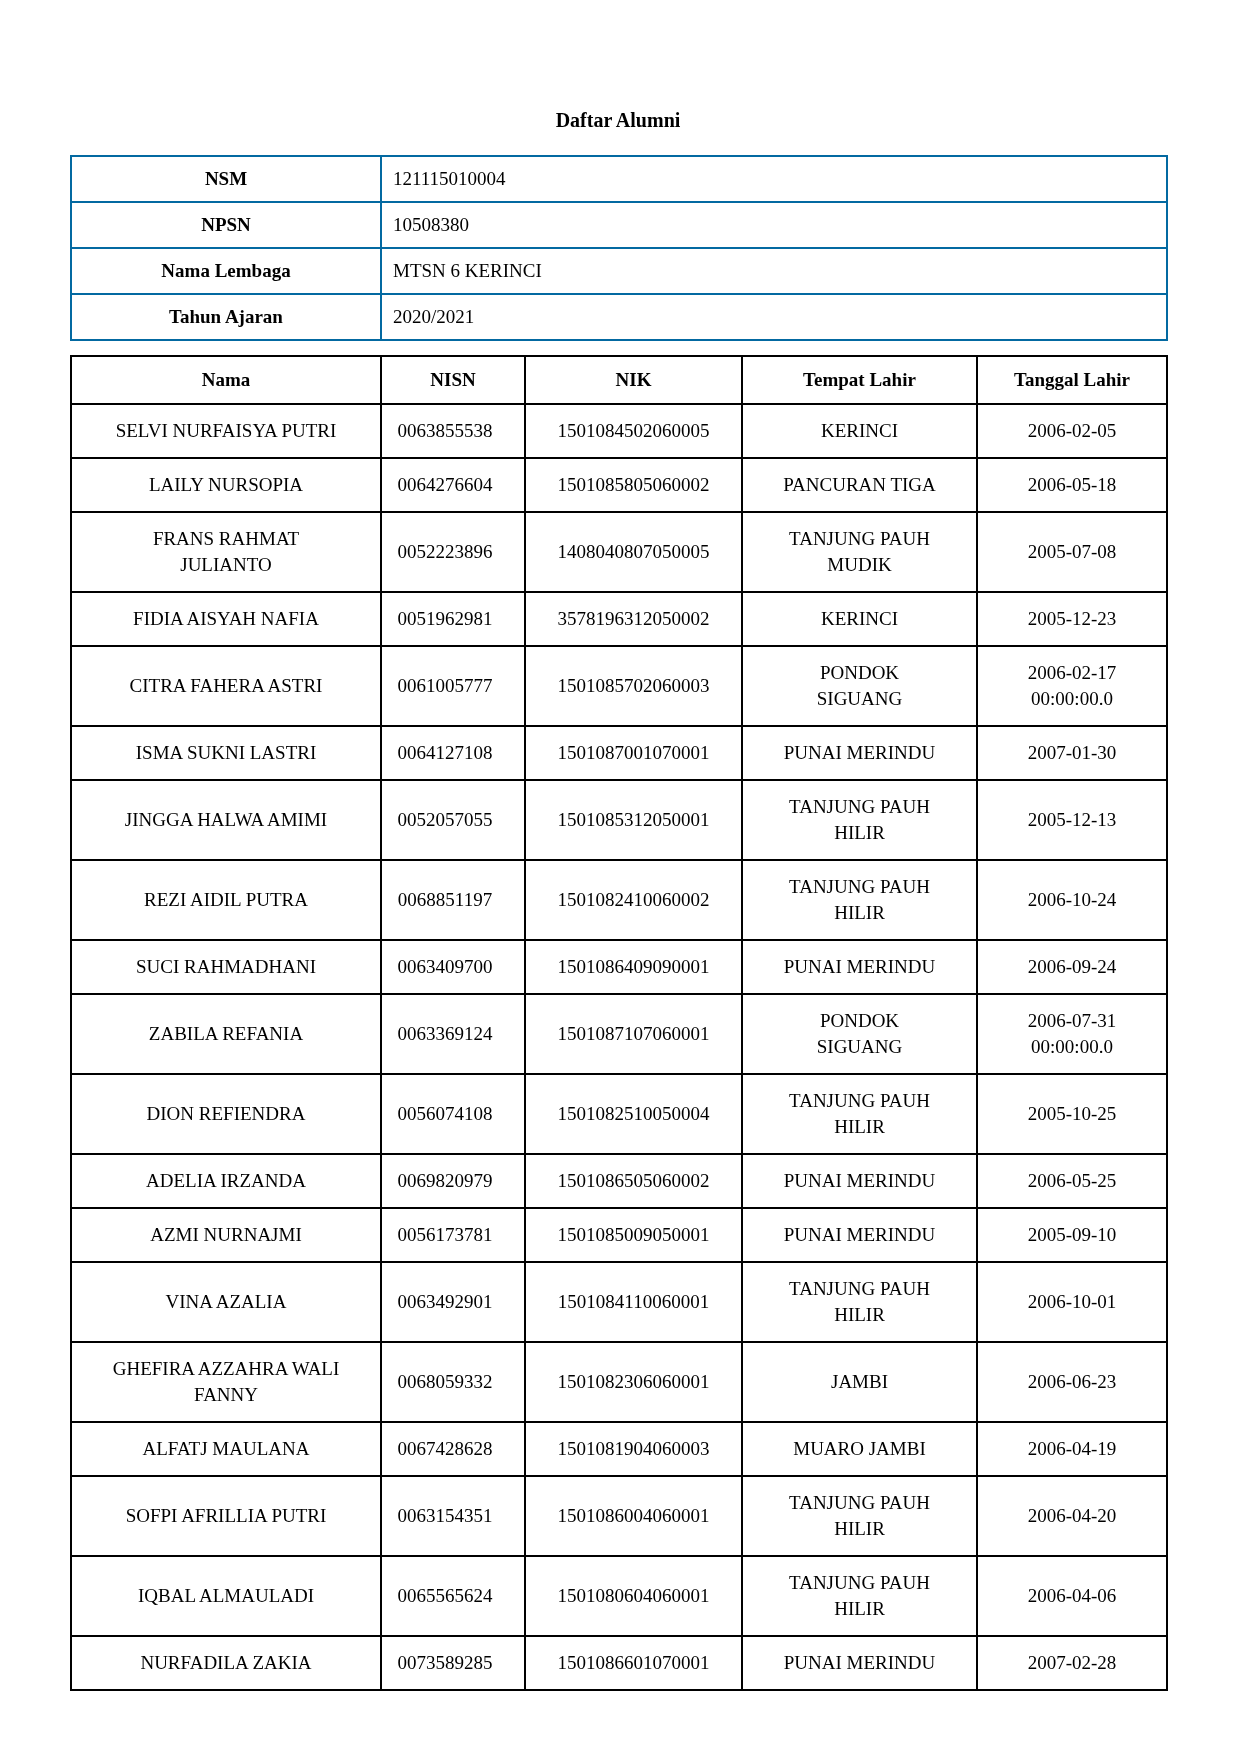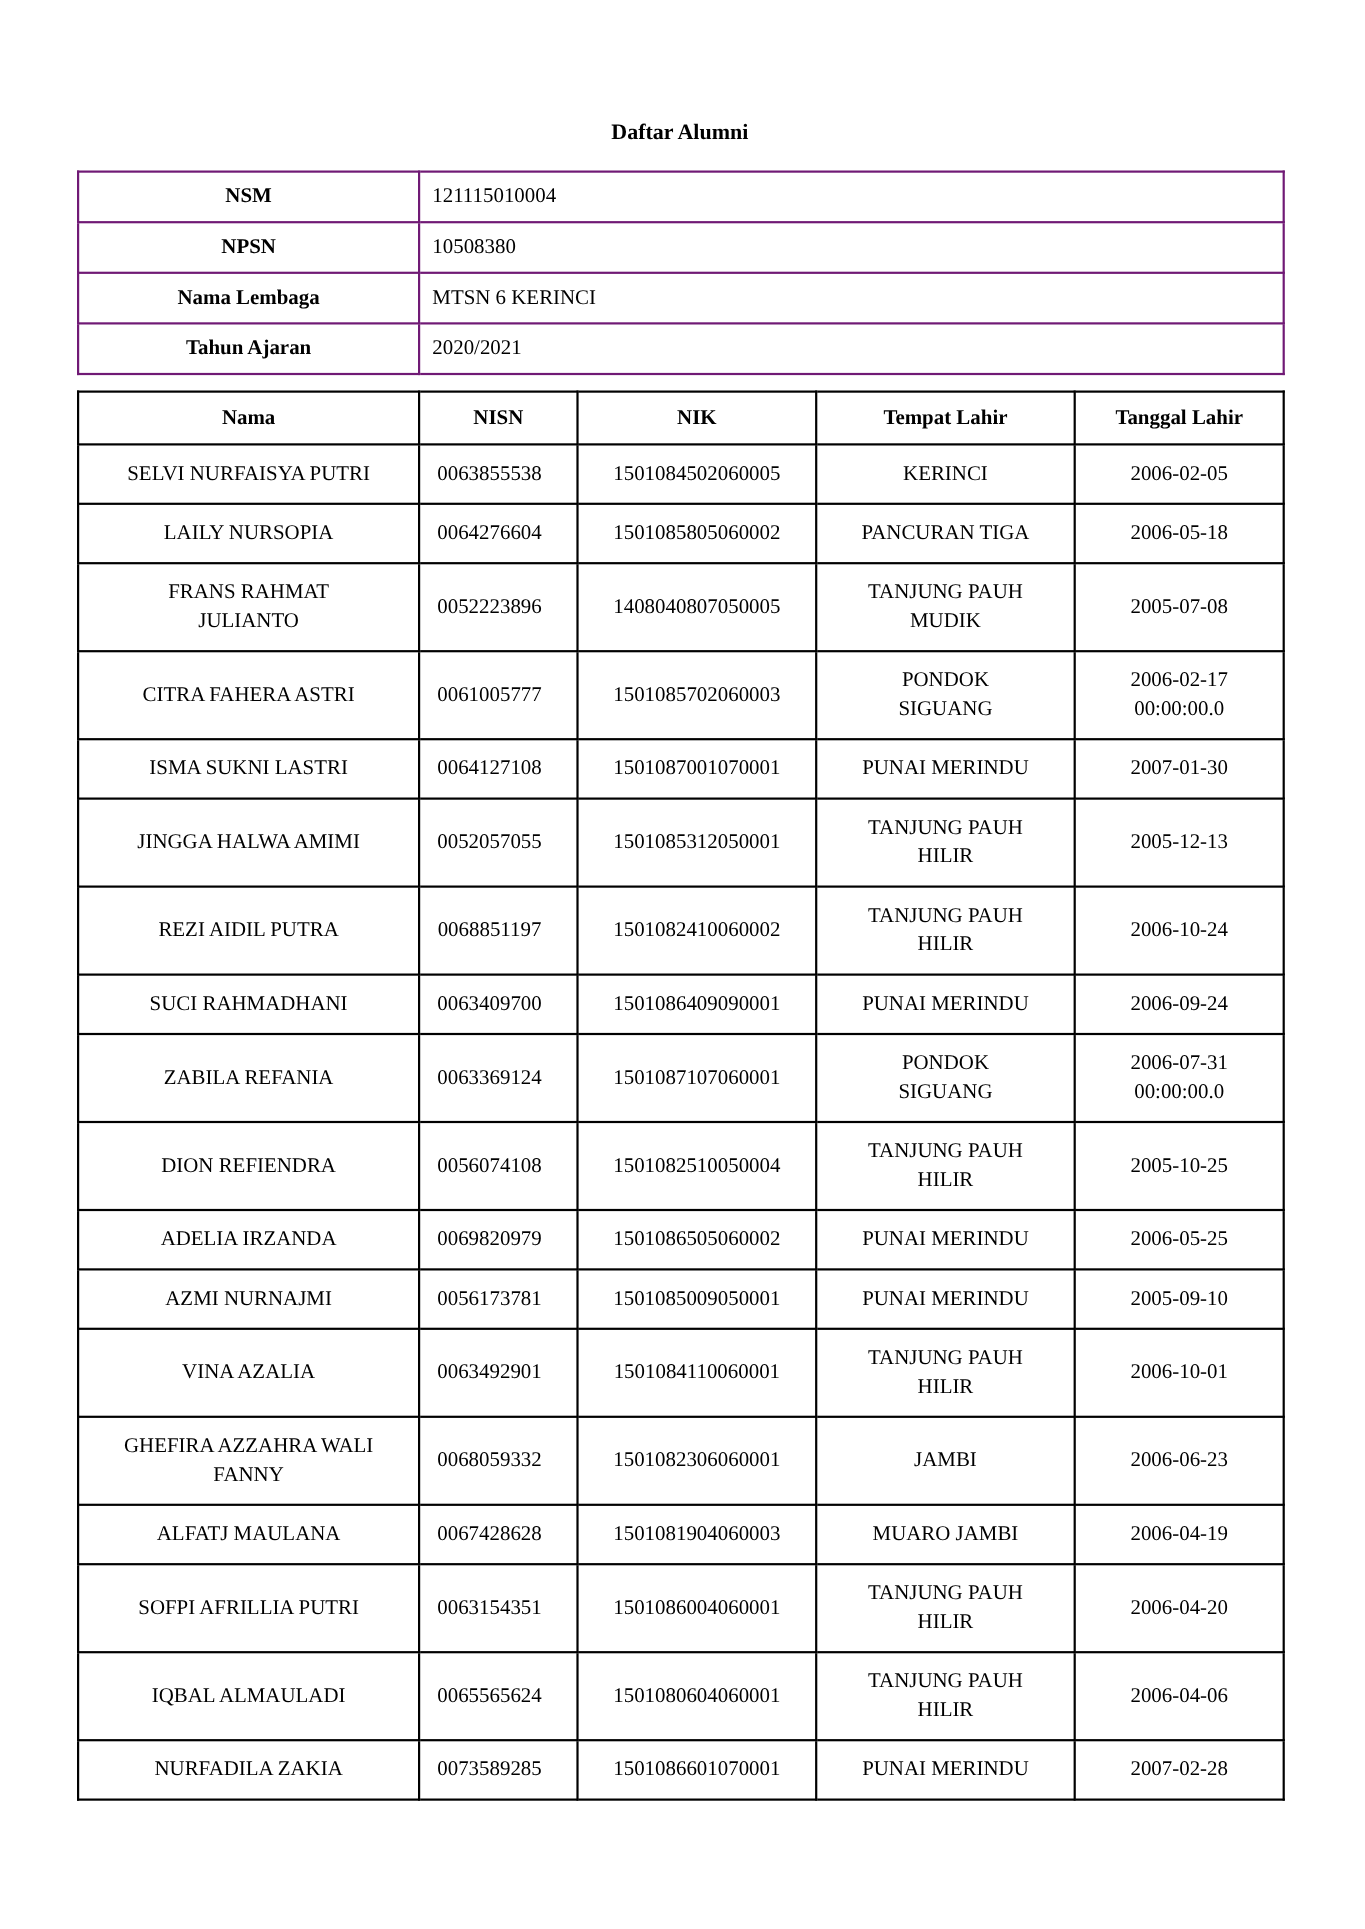--- a/index.html
+++ b/index.html
@@ -30,21 +30,21 @@
     border-collapse: collapse;
     table-layout: fixed;
   }
   .info-table {
     position: absolute;
     top: 155px;
     left: 70px;
     width: 1096px;
   }
   .info-table td {
-    border: 2px solid #701a75;
+    border: 2px solid #0369a1;
     height: 44px;
     font-size: 19px;
     vertical-align: middle;
     padding: 0;
     overflow: hidden;
   }
   .info-table .lbl {
     font-weight: bold;
     text-align: center;
   }
@@ -147,20 +147,27 @@
           <td class="col-tanggal">2006-05-18</td>
         </tr>
         <tr>
           <td class="col-nama">FRANS RAHMAT JULIANTO</td>
           <td class="col-nisn">0052223896</td>
           <td class="col-nik">1408040807050005</td>
           <td class="col-tempat">TANJUNG PAUH MUDIK</td>
           <td class="col-tanggal">2005-07-08</td>
         </tr>
         <tr>
+          <td class="col-nama">FIDIA AISYAH NAFIA</td>
+          <td class="col-nisn">0051962981</td>
+          <td class="col-nik">3578196312050002</td>
+          <td class="col-tempat">KERINCI</td>
+          <td class="col-tanggal">2005-12-23</td>
+        </tr>
+        <tr>
           <td class="col-nama">CITRA FAHERA ASTRI</td>
           <td class="col-nisn">0061005777</td>
           <td class="col-nik">1501085702060003</td>
           <td class="col-tempat">PONDOK SIGUANG</td>
           <td class="col-tanggal">2006-02-17 00:00:00.0</td>
         </tr>
         <tr>
           <td class="col-nama">ISMA SUKNI LASTRI</td>
           <td class="col-nisn">0064127108</td>
           <td class="col-nik">1501087001070001</td>

